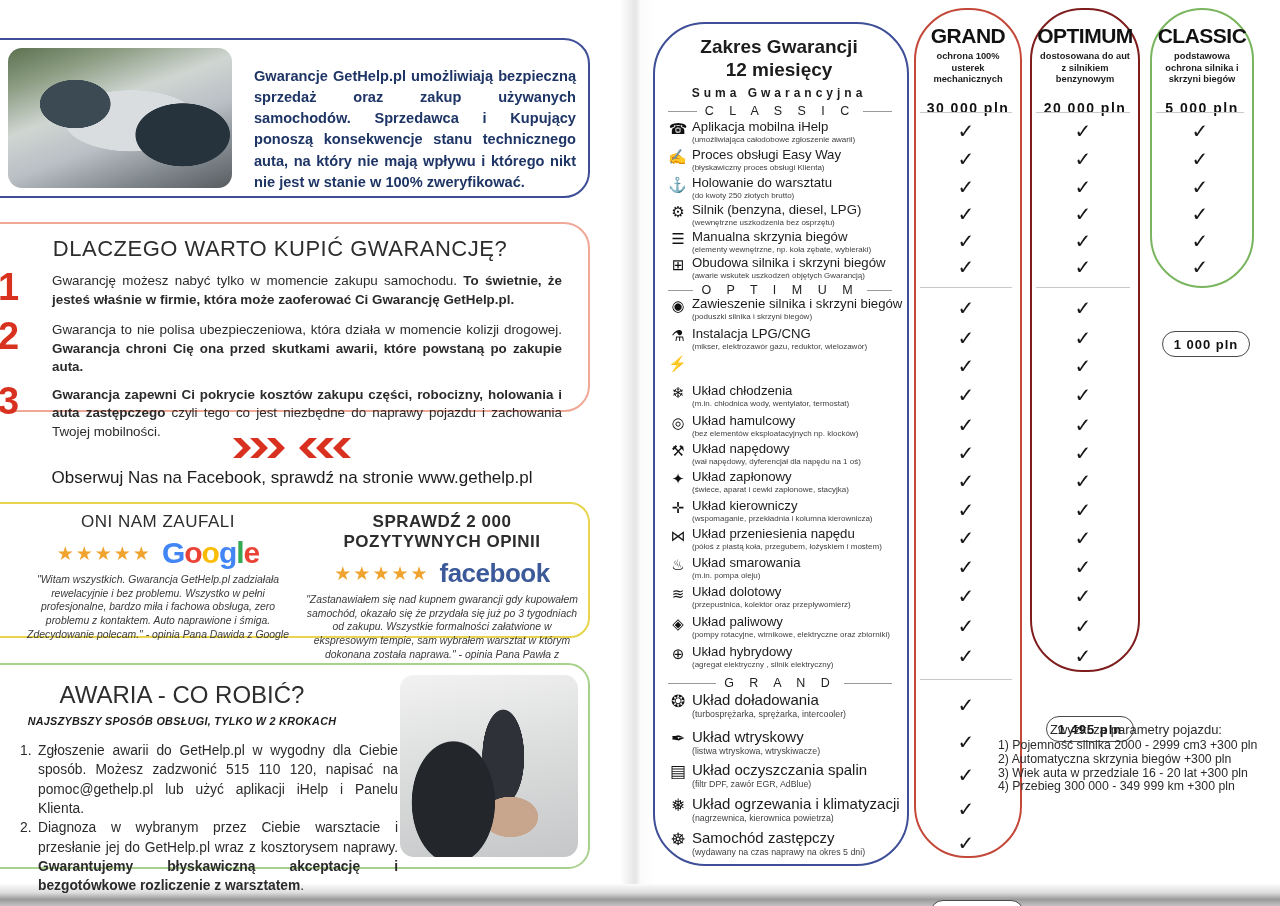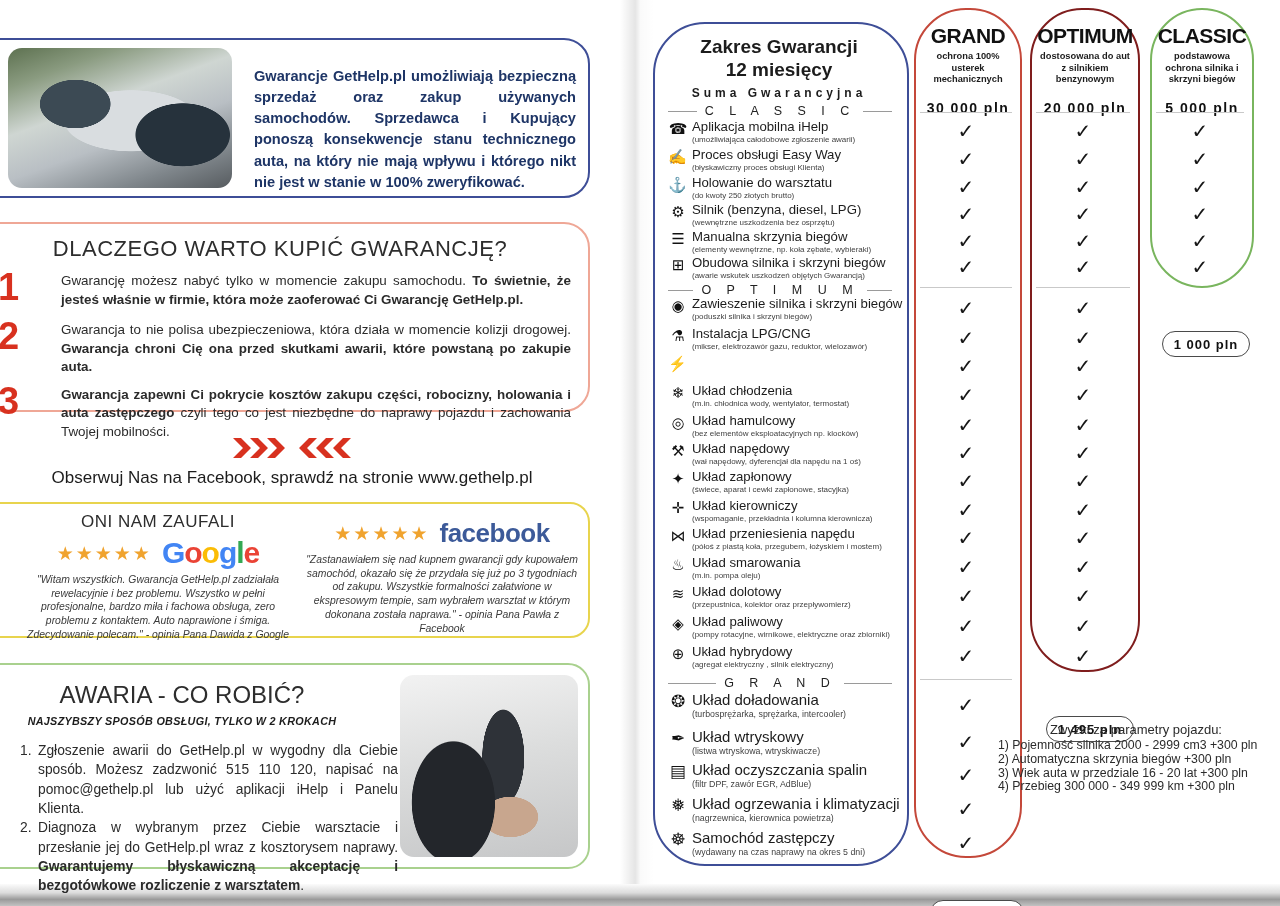--- a/index.html
+++ b/index.html
@@ -25,21 +25,21 @@
        linear-gradient(160deg,#5d7150 0%,#8a9b80 18%,#cfd6d2 40%,#b9bfc4 60%,#7f868b 82%,#565b5f 100%);}
   .intro-text{position:absolute;left:282px;top:26px;width:322px;font-size:14.6px;font-weight:bold;
      color:#1e3566;line-height:1.45;text-align:justify;}
 
   .box-why{top:222px;width:616px;height:186px;border:2px solid #efa796;}
   .why-title{margin:0;padding-top:12px;text-align:center;font-size:22px;font-weight:400;color:#2d2d2d;
      font-family:"Liberation Sans",sans-serif;letter-spacing:.5px;}
   #why-items{position:absolute;left:52px;top:48px;width:544px;}
   .why-item{position:relative;margin-bottom:9px;min-height:40px;}
   .why-num{position:absolute;left:-26px;top:-4px;font-size:38px;font-weight:bold;color:#d8311f;line-height:1;}
-  .why-text{margin-left:37px;width:510px;font-size:13.4px;line-height:1.38;text-align:justify;color:#2b2b2b;}
+  .why-text{margin-left:28px;width:510px;font-size:13.4px;line-height:1.38;text-align:justify;color:#2b2b2b;}
 
   .cta{left:0;top:438px;width:584px;text-align:center;}
   .cta-line1{display:flex;align-items:center;justify-content:center;gap:14px;font-size:19px;color:#1c1c1c;}
   .cta-line2{margin-top:5px;font-size:17px;color:#1c1c1c;}
   .chev{display:inline-block;}
 
   .box-reviews{top:502px;width:616px;height:132px;border:2px solid #e8d44d;border-radius:20px;}
   .rev-col{position:absolute;top:8px;text-align:center;}
   .rev-left{left:46px;width:280px;}
   .rev-right{left:334px;width:272px;}
@@ -164,20 +164,21 @@
   <div class="lbox box-reviews">
     <div class="rev-col rev-left">
       <div class="rev-title">ONI NAM ZAUFALI</div>
       <div class="stars-row">
         <span class="stars">★★★★★</span>
         <span class="google-logo" id="google-logo"><span style="color: rgb(66, 133, 244);">G</span><span style="color: rgb(234, 67, 53);">o</span><span style="color: rgb(251, 188, 5);">o</span><span style="color: rgb(66, 133, 244);">g</span><span style="color: rgb(52, 168, 83);">l</span><span style="color: rgb(234, 67, 53);">e</span></span>
       </div>
       <div class="rev-quote">"Witam wszystkich. Gwarancja GetHelp.pl zadziałała rewelacyjnie i bez problemu. Wszystko w pełni profesjonalne, bardzo miła i fachowa obsługa, zero problemu z kontaktem. Auto naprawione i śmiga. Zdecydowanie polecam." - opinia Pana Dawida z Google</div>
     </div>
     <div class="rev-col rev-right">
+      <div class="rev-title bold">SPRAWDŹ 2 000 POZYTYWNYCH OPINII</div>
       <div class="stars-row">
         <span class="stars">★★★★★</span>
         <span class="fb-logo">facebook</span>
       </div>
       <div class="rev-quote">"Zastanawiałem się nad kupnem gwarancji gdy kupowałem samochód, okazało się że przydała się już po 3 tygodniach od zakupu. Wszystkie formalności załatwione w ekspresowym tempie, sam wybrałem warsztat w którym dokonana została naprawa." - opinia Pana Pawła z Facebook</div>
     </div>
   </div>
 
   <div class="lbox box-awaria">
     <h2 class="aw-title">AWARIA - CO ROBIĆ?</h2>

